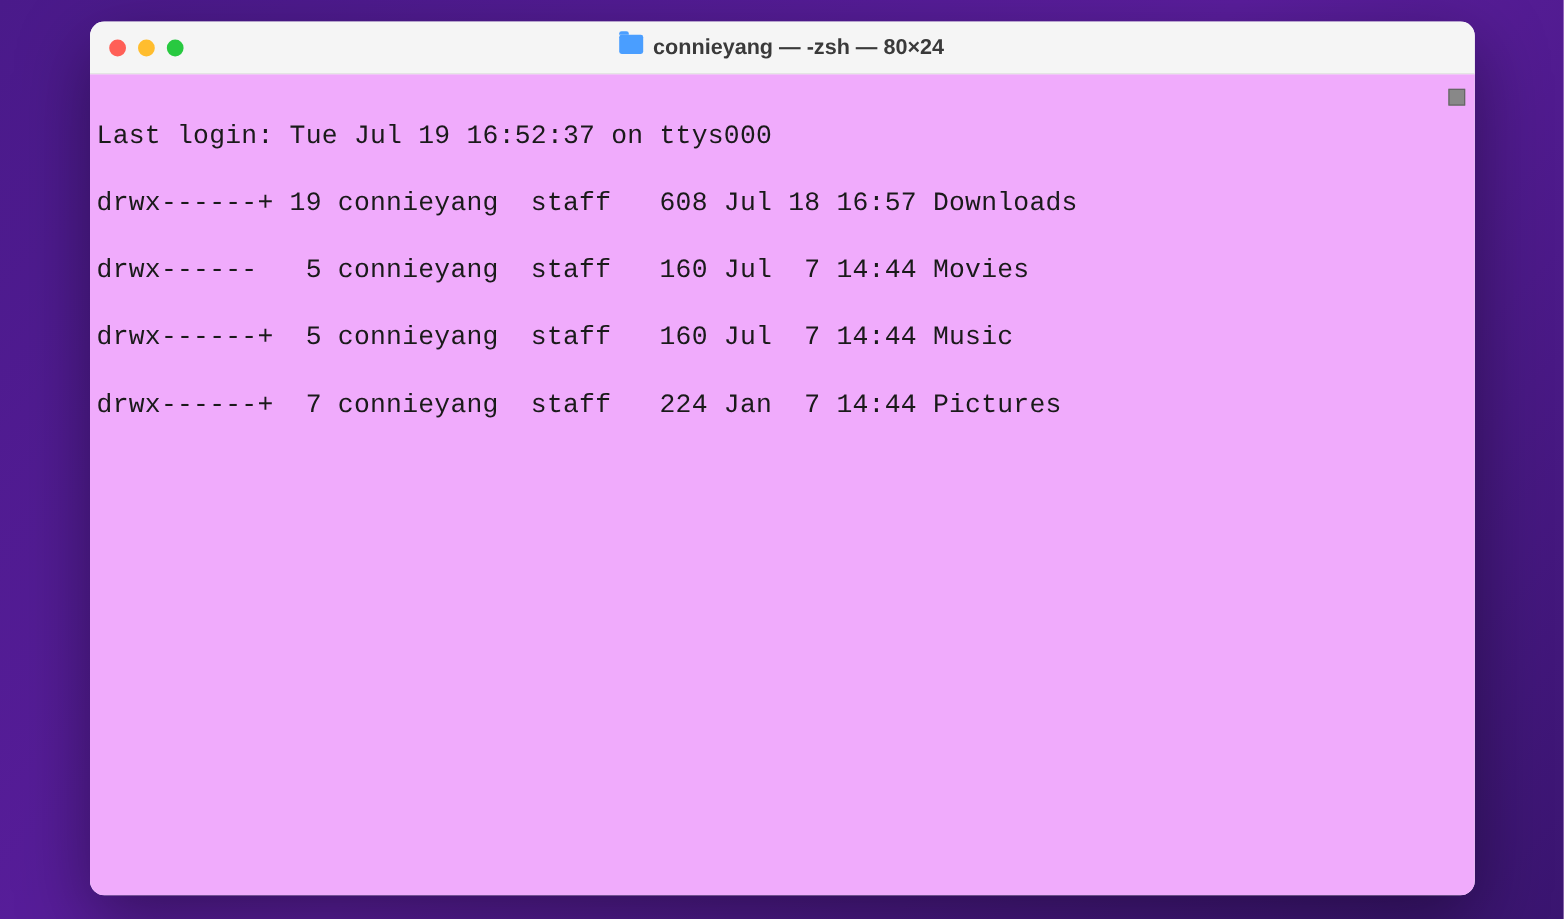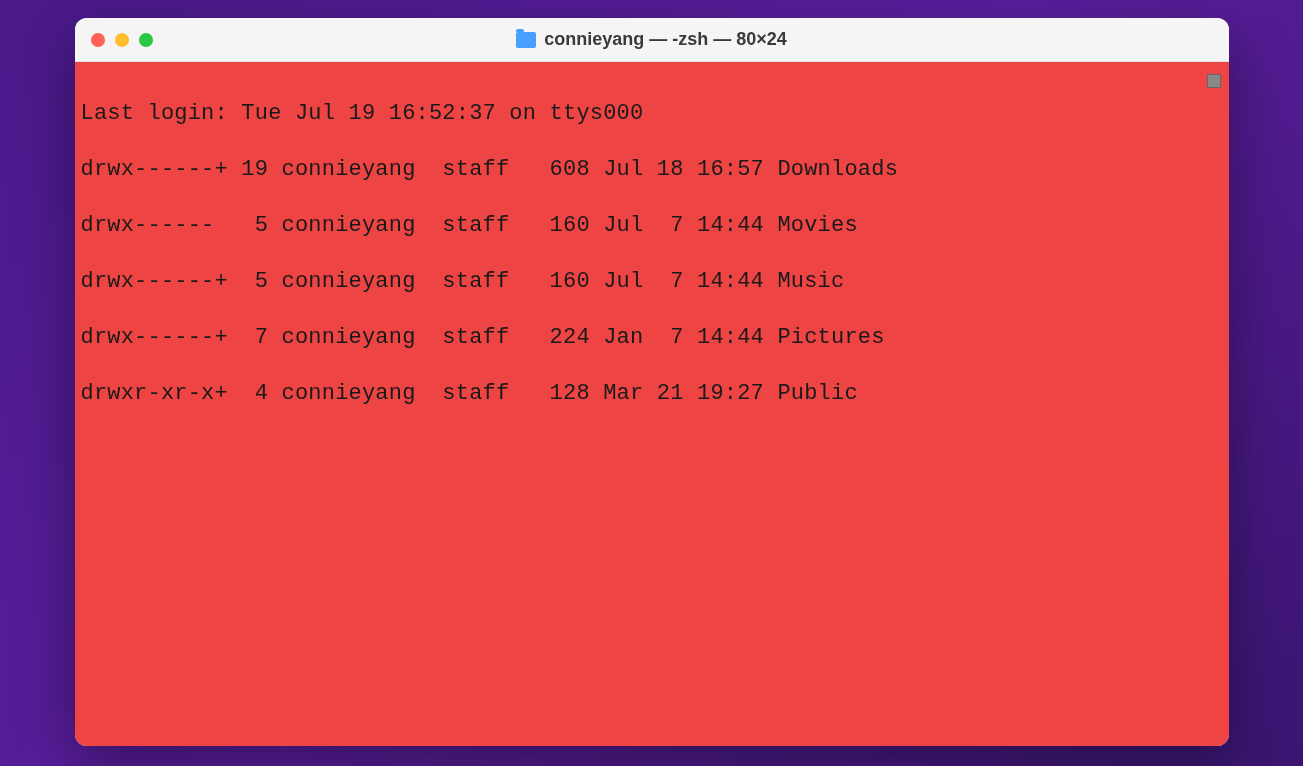--- a/index.html
+++ b/index.html
@@ -46,21 +46,20 @@
       width: 14px;
       height: 14px;
       border-radius: 50%;
     }
     .tl-close { background: #ff5f57; }
     .tl-min { background: #ffbd2e; }
     .tl-max { background: #28c940; }
     .title-wrap {
       margin: 12px auto;
       display: flex;
-      align-items: center;
       gap: 8px;
       font-weight: 600;
       font-size: 18px;
       color: #3a3a3a;
     }
     .folder-icon {
       width: 20px;
       height: 16px;
       background: #4a9eff;
       border-radius: 2px;
@@ -71,21 +70,21 @@
       position: absolute;
       top: -3px;
       left: 0;
       width: 8px;
       height: 3px;
       background: #4a9eff;
       border-radius: 2px 2px 0 0;
     }
     .terminal-body {
       flex: 1;
-      background: #ef4444;
+      background: #f0abfc;
       padding: 10px 6px;
       position: relative;
       overflow: hidden;
     }
     .terminal-content {
       font-family: "SF Mono", Menlo, Monaco, "Courier New", monospace;
       font-size: 22px;
       line-height: 28px;
       color: #1a1a1a;
       white-space: pre;
@@ -120,17 +119,16 @@
     </div>
   </div>
   <div class="terminal-body">
     <div class="scroll-indicator"></div>
     <div class="terminal-content">
 <span class="line">Last login: Tue Jul 19 16:52:37 on ttys000</span>
 <span class="line">drwx------+ 19 connieyang  staff   608 Jul 18 16:57 Downloads</span>
 <span class="line">drwx------   5 connieyang  staff   160 Jul  7 14:44 Movies</span>
 <span class="line">drwx------+  5 connieyang  staff   160 Jul  7 14:44 Music</span>
 <span class="line">drwx------+  7 connieyang  staff   224 Jan  7 14:44 Pictures</span>
-<span class="line">drwxr-xr-x+  4 connieyang  staff   128 Mar 21 19:27 Public</span>
 
     </div>
   </div>
 </div>
 
 </body></html>

